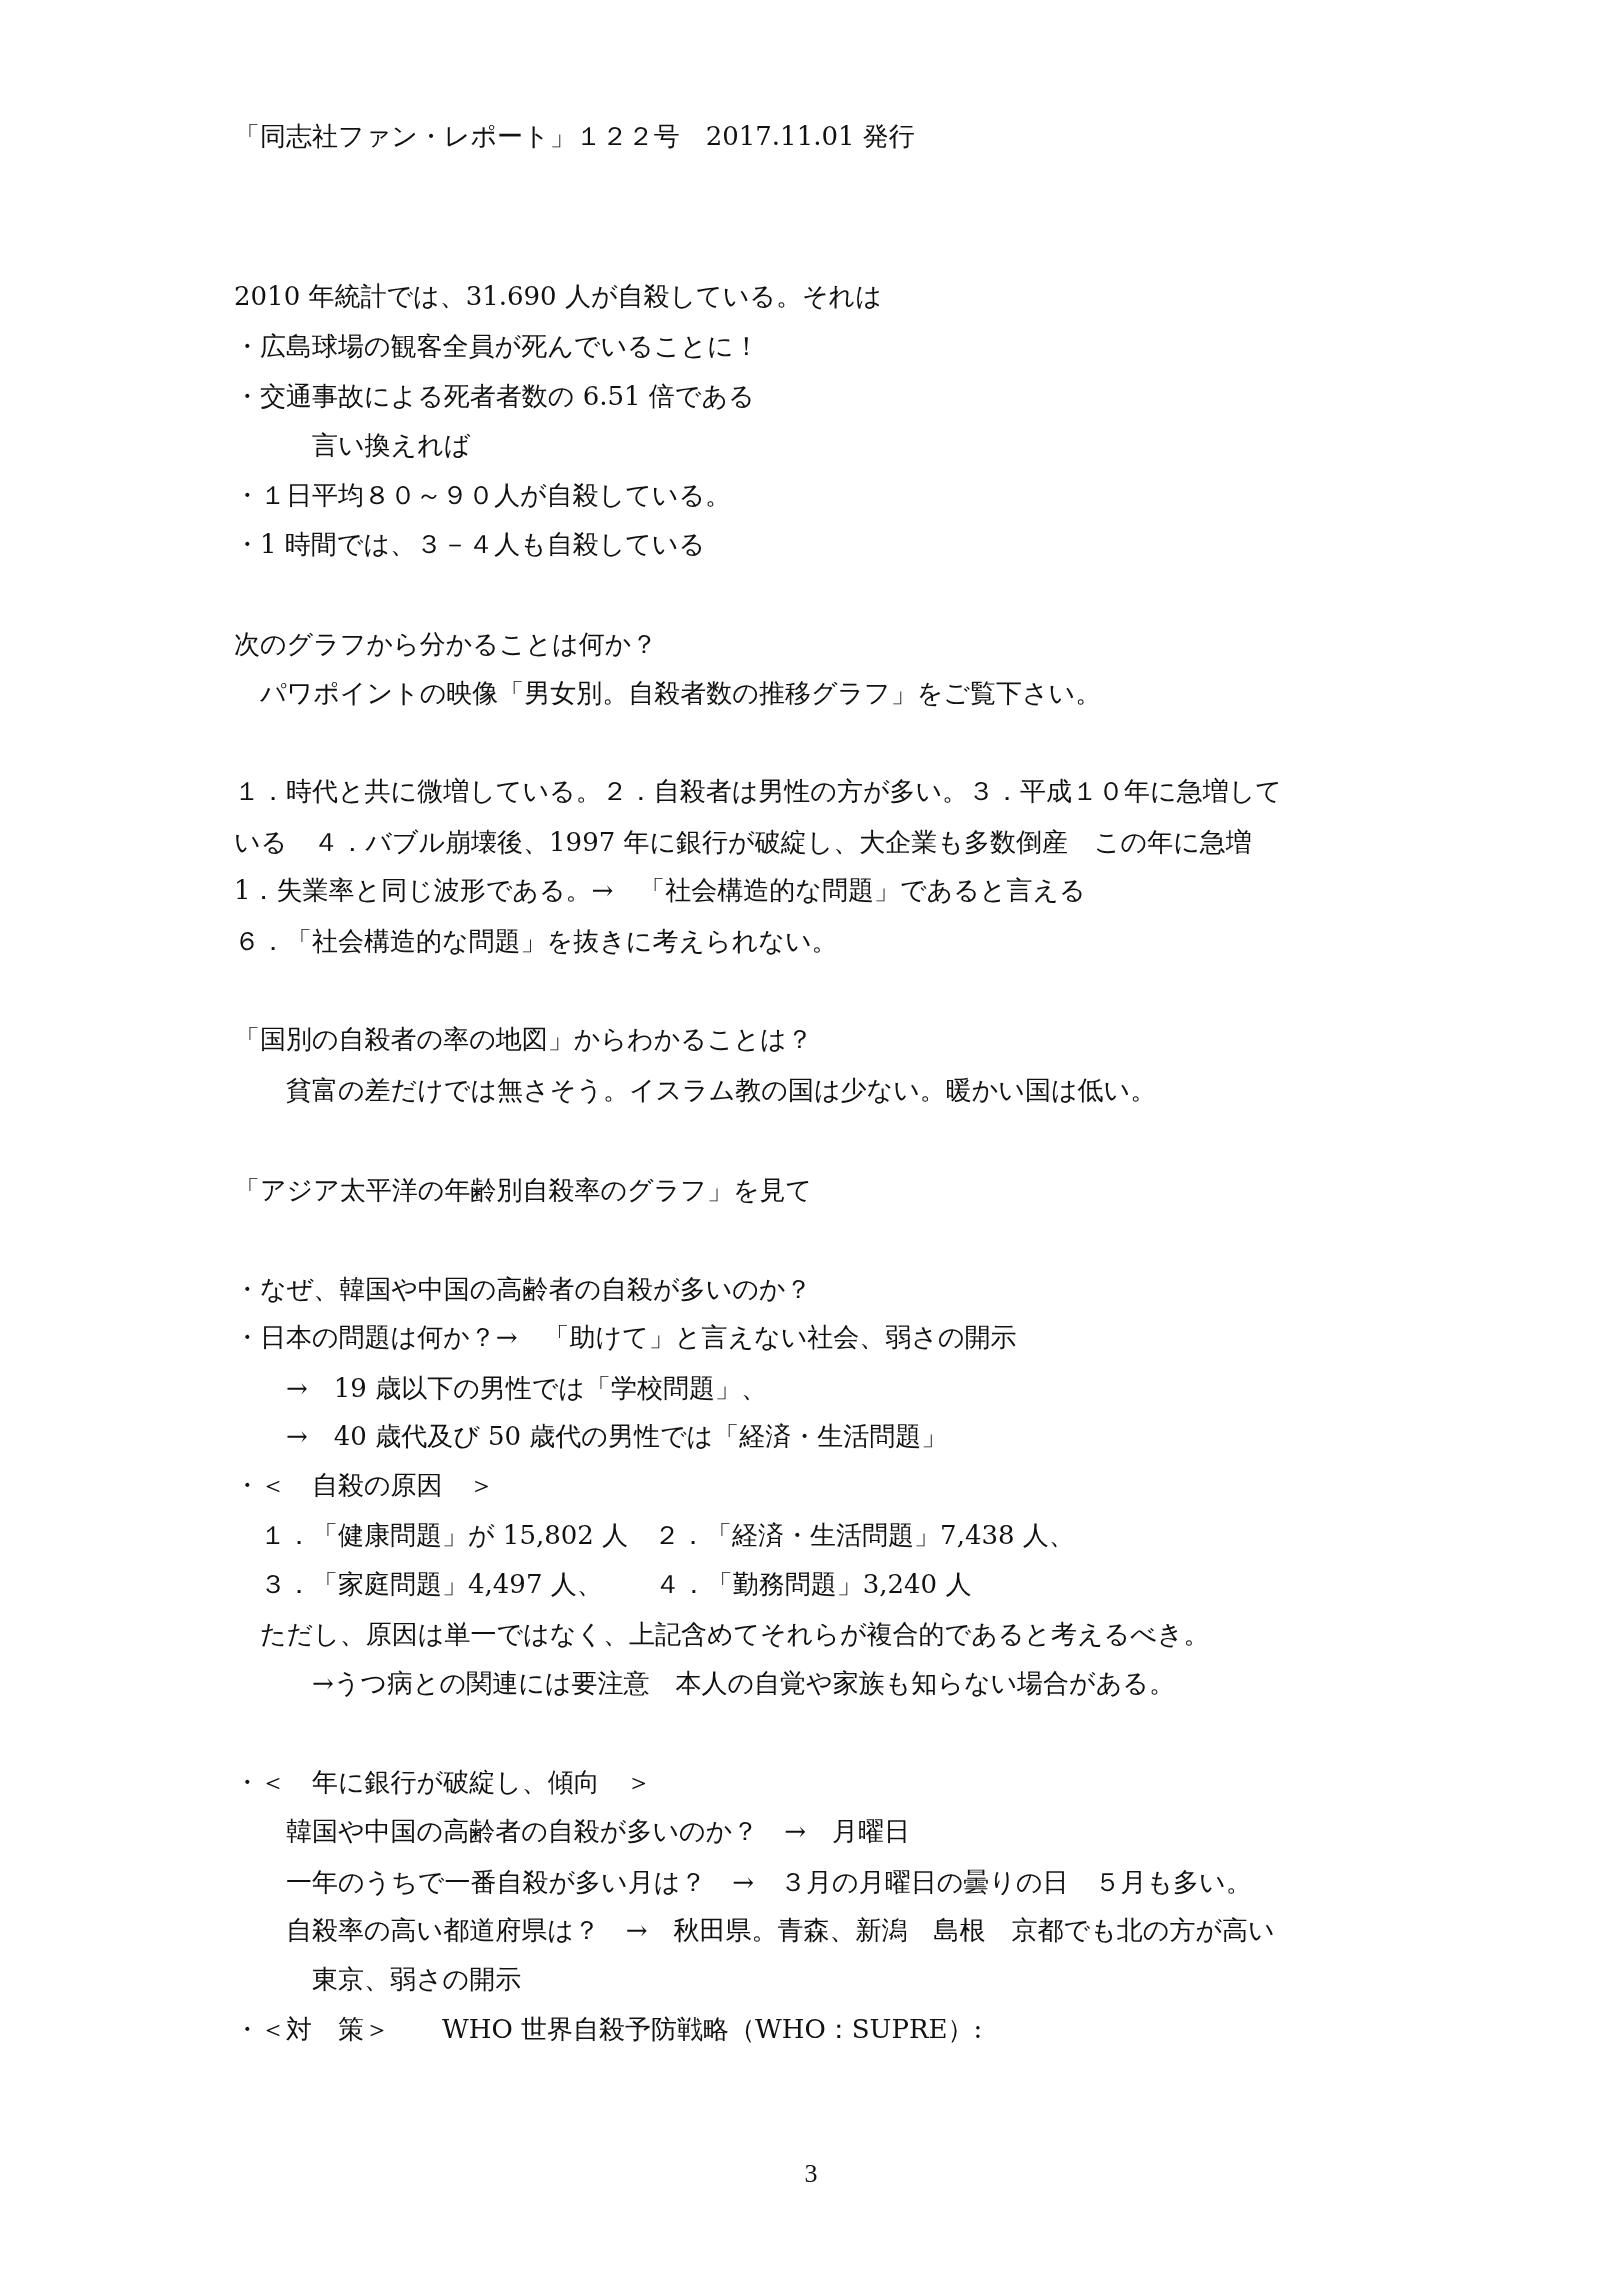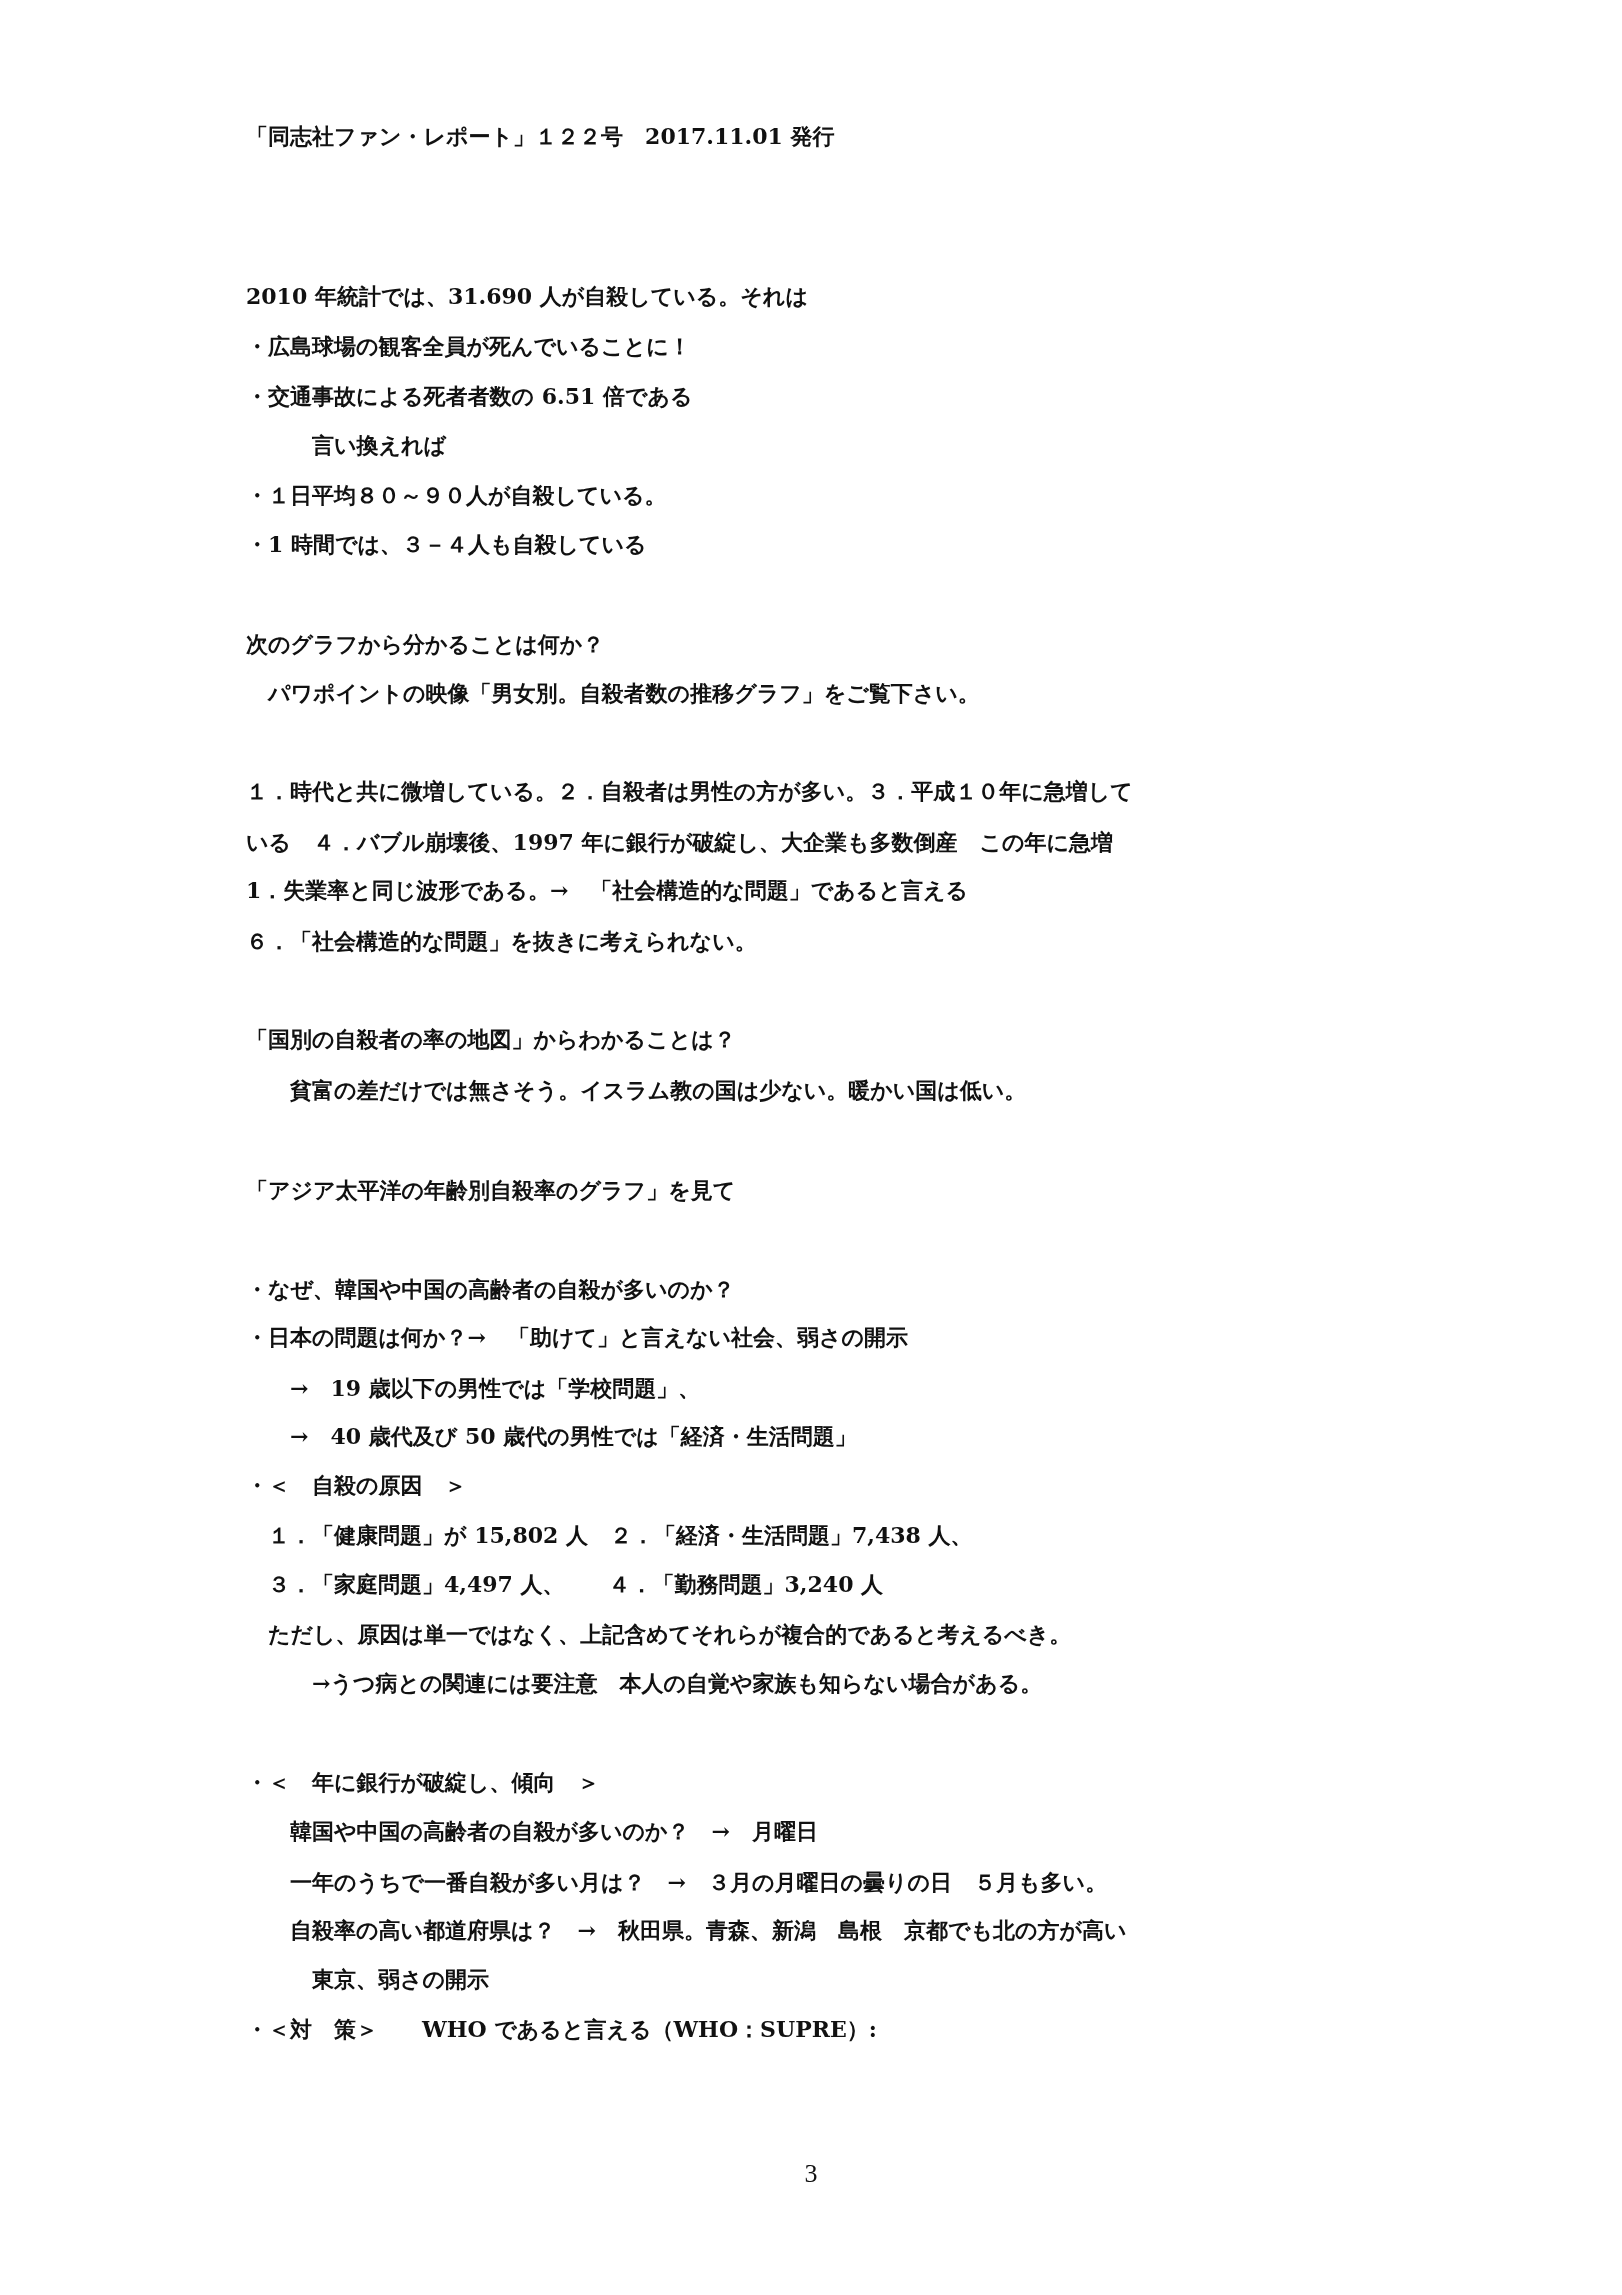--- a/index.html
+++ b/index.html
@@ -1,18 +1,18 @@
 <!DOCTYPE html>
 <html style="font-size:10.5px"><head>
 <meta charset="utf-8">
 <style>
   html, body { margin:0; padding:0; background:#ffffff; }
   body { width:1622px; height:2295px; position:relative; overflow:hidden;
          font-family:"DejaVu Serif","Liberation Serif",serif; color:#111111; }
-  .line { position:absolute; left:246px; font-size:22px; line-height:37px; white-space:pre; height:37px;font-weight:bold; }
+  .line { position:absolute; left:234px; font-size:26px; line-height:37px; white-space:pre; height:37px; }
   .header { top:118px; }
   .pnum { position:absolute; top:2159px; left:0; width:1622px; text-align:center; font-size:26px;
           font-family:"Liberation Serif","DejaVu Serif",serif; }
 </style>
 </head>
 <body>
 
 <div>
   <div class="line header" style="top:118px">「同志社ファン・レポート」１２２号　2017.11.01 発行</div>
 
@@ -45,17 +45,17 @@
   <div class="line" style="top:1566px">　３．「家庭問題」4,497 人、　　４．「勤務問題」3,240 人</div>
   <div class="line" style="top:1616px">　ただし、原因は単一ではなく、上記含めてそれらが複合的であると考えるべき。</div>
   <div class="line" style="top:1665px">　　　→うつ病との関連には要注意　本人の自覚や家族も知らない場合がある。</div>
 
   <div class="line" style="top:1764px">・＜　年に銀行が破綻し、傾向　＞</div>
   <div class="line" style="top:1813px">　　韓国や中国の高齢者の自殺が多いのか？　→　月曜日</div>
   <div class="line" style="top:1864px">　　一年のうちで一番自殺が多い月は？　→　３月の月曜日の曇りの日　５月も多い。</div>
   <div class="line" style="top:1912px">　　自殺率の高い都道府県は？　→　秋田県。青森、新潟　島根　京都でも北の方が高い</div>
   <div class="line" style="top:1961px">　　　東京、弱さの開示</div>
 
-  <div class="line" style="top:2011px">・＜対　策＞　　WHO であると言える（WHO：SUPRE）:</div>
+  <div class="line" style="top:2011px">・＜対　策＞　　WHO 世界自殺予防戦略（WHO：SUPRE）:</div>
 
   <div class="pnum">3</div>
 </div>
 
 
 </body></html>

